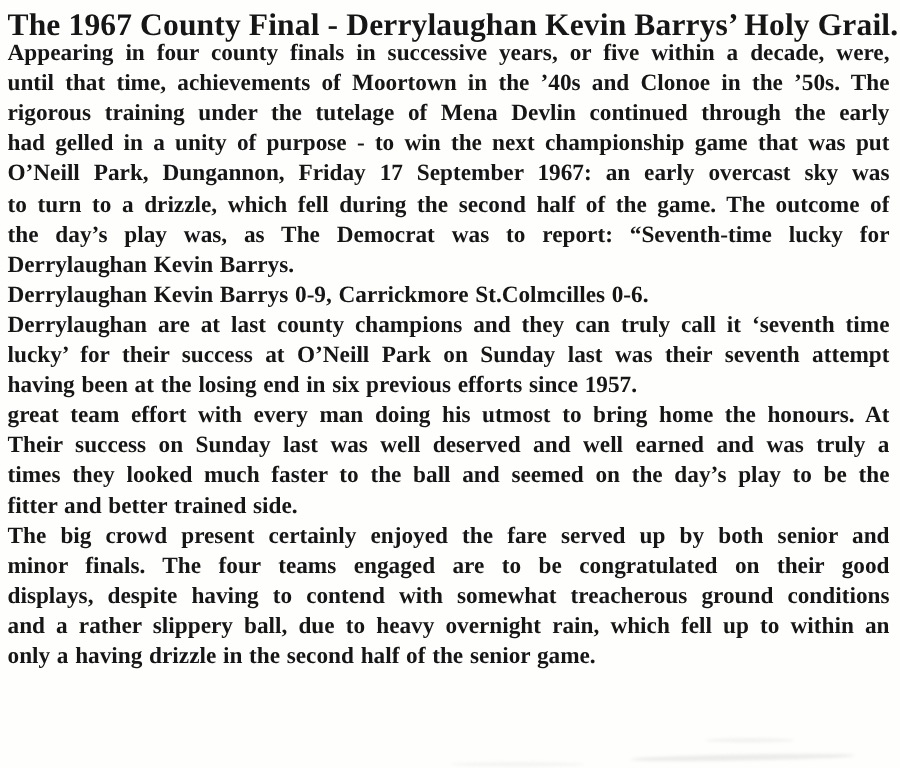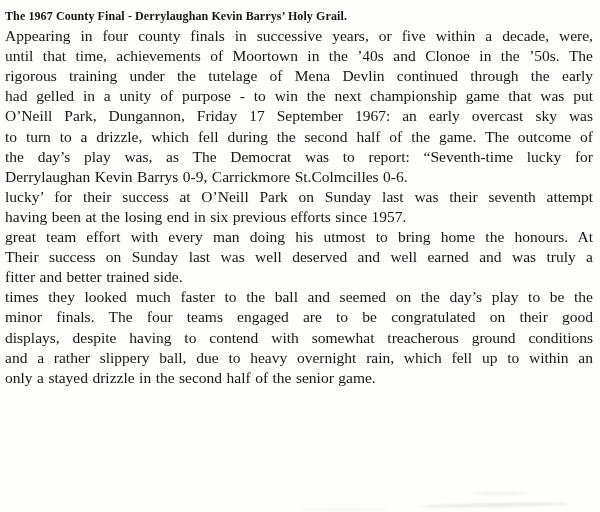--- a/index.html
+++ b/index.html
@@ -19,37 +19,38 @@
     height: 512px;
     background: #fefefd;
     padding: 6px 7px 0 5px;
     font-family: "Liberation Serif", "DejaVu Serif", serif;
     color: #161616;
     font-size: 15.5px;
     -webkit-font-smoothing: antialiased;
   }
   .title-line {
     font-weight: bold;
-    font-size: 12px;
+    font-size: 21px;
     height: 20.1px;
     line-height: 20.1px;
     white-space: nowrap;
     letter-spacing: 0.1px;
   }
   .para {
     margin: 0;
     padding: 0;
   }
   .line {
     height: 20.1px;
     line-height: 20.1px;
     text-align: justify;
     text-align-last: justify;
     overflow: hidden;
     word-spacing: 0.6px;
+    font-weight: bold;
   }
   .line.last {
     text-align-last: left;
   }
   
   .smudge {
     position: absolute;
     background: #bdbdbd;
     opacity: 0.28;
     filter: blur(1.2px);
@@ -71,42 +72,45 @@
     <div class="line">Appearing in four county finals in successive years, or five within a decade, were,</div>
     <div class="line">until that time, achievements of Moortown in the ’40s and Clonoe in the ’50s.  The</div>
     <div class="line">rigorous training under the tutelage of Mena Devlin continued through the early</div>
     <div class="line">had gelled in a unity of purpose - to win the next championship game that was put</div>
   </div>
 
   <div class="para">
     <div class="line">O’Neill Park, Dungannon, Friday 17 September 1967: an early overcast sky was</div>
     <div class="line">to turn to a drizzle, which fell during the second half of the game. The outcome of</div>
     <div class="line">the day’s play was, as The Democrat was to report: “Seventh-time lucky for</div>
+    <div class="line last">Derrylaughan Kevin Barrys.</div>
   </div>
 
   <div class="para">
     <div class="line last">Derrylaughan Kevin Barrys 0-9, Carrickmore St.Colmcilles 0-6.</div>
   </div>
 
   <div class="para">
+    <div class="line">Derrylaughan are at last county champions and they can truly call it ‘seventh time</div>
     <div class="line">lucky’ for their success at O’Neill Park on Sunday last was their seventh attempt</div>
     <div class="line last">having been at the losing end in six previous efforts since 1957.</div>
   </div>
 
   <div class="para">
     <div class="line">great team effort with every man doing his utmost to bring home the honours.  At</div>
     <div class="line">Their success on Sunday last was well deserved and well earned and was truly a</div>
+    <div class="line">times they looked much faster to the ball and seemed on the day’s play to be the</div>
     <div class="line last">fitter and better trained side.</div>
-    <div class="line">times they looked much faster to the ball and seemed on the day’s play to be the</div>
   </div>
 
   <div class="para">
+    <div class="line">The big crowd present certainly enjoyed the fare served up by both senior and</div>
     <div class="line">minor finals.  The four teams engaged are to be congratulated on their good</div>
     <div class="line">displays, despite having to contend with somewhat treacherous ground conditions</div>
     <div class="line">and a rather slippery ball, due to heavy overnight rain, which fell up to within an</div>
-    <div class="line last">only a stayed drizzle in the second half of the senior game.</div>
+    <div class="line last">only a having drizzle in the second half of the senior game.</div>
   </div>
 
   <div class="smudge s1"></div>
   <div class="smudge s2"></div>
   <div class="smudge s3"></div>
 
 </div>
 
 </body></html>

